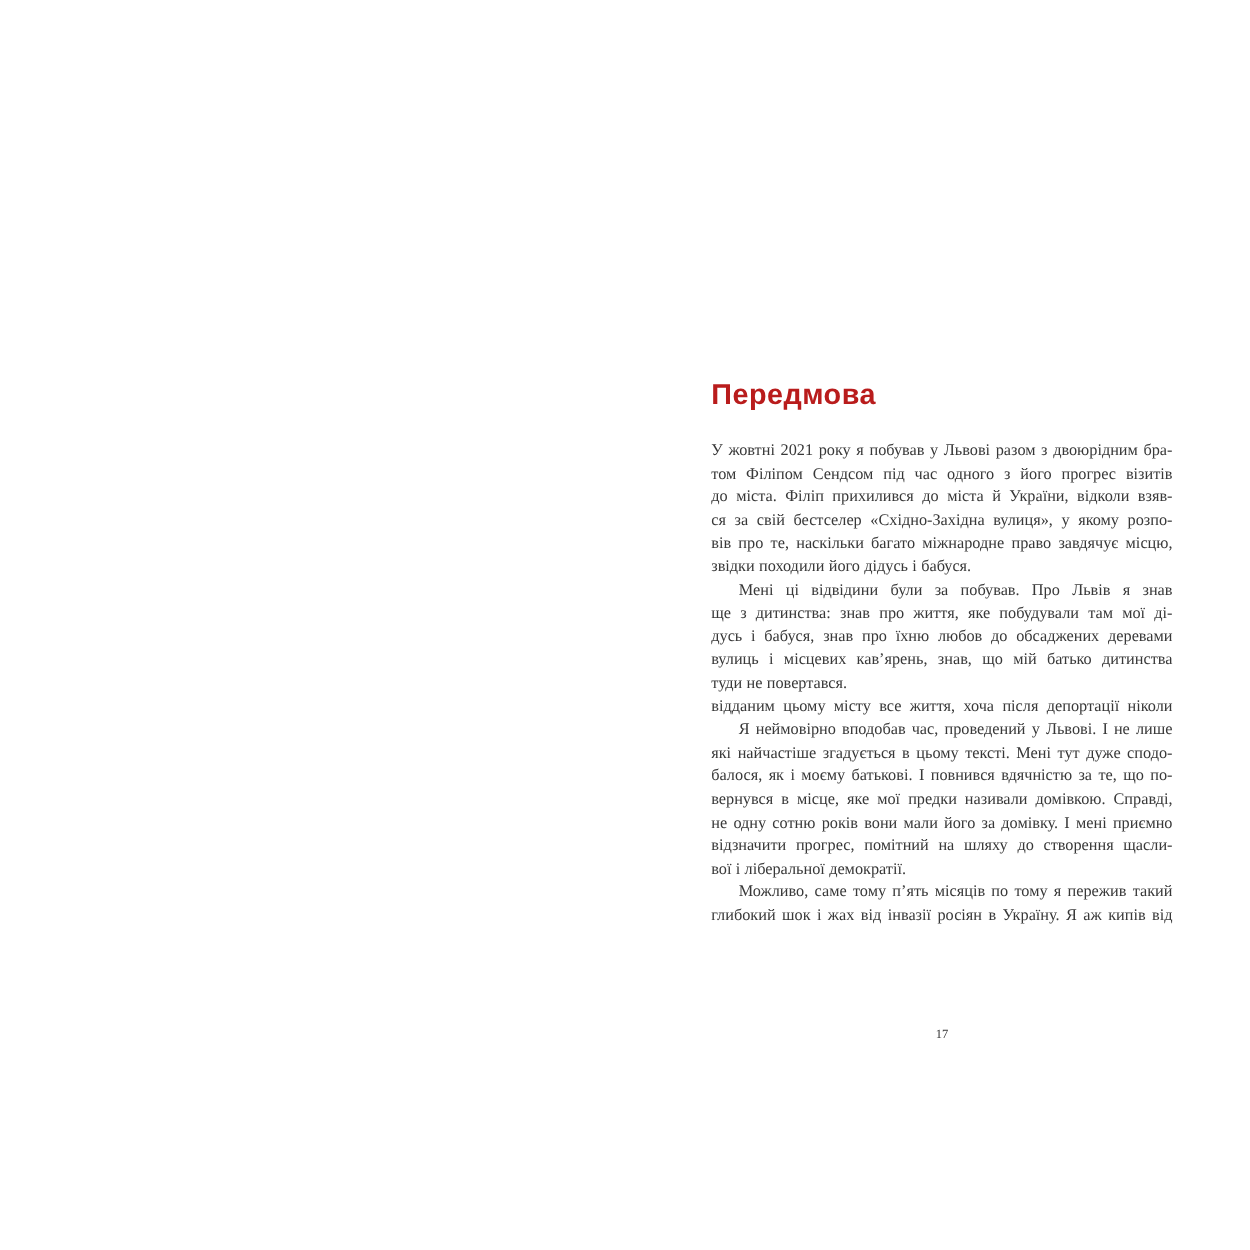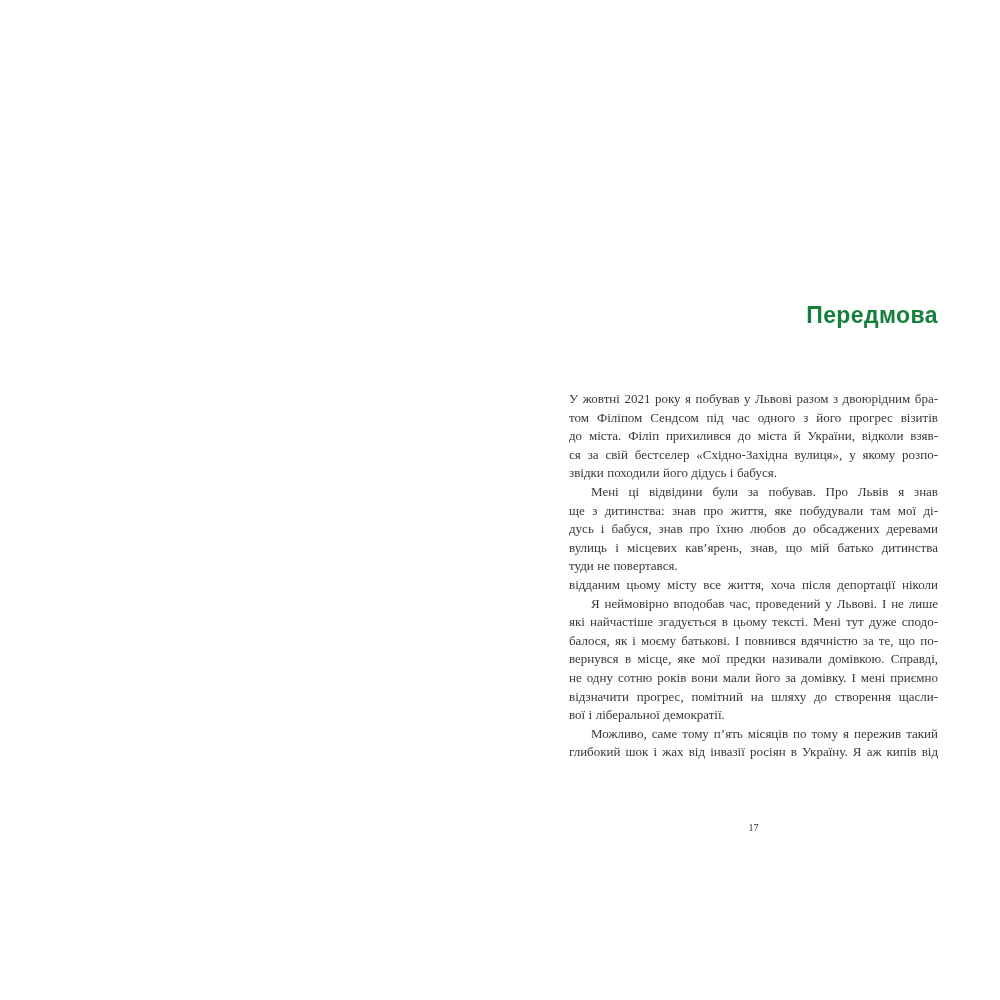--- a/index.html
+++ b/index.html
@@ -17,26 +17,26 @@
     left: 569px;
     top: 300px;
     width: 369px;
   }
   .chapter-title {
     font-family: "Liberation Sans", sans-serif;
     font-weight: 700;
     font-size: 23px;
     line-height: 30px;
     letter-spacing: 0.4px;
-    text-align: right;
-    color: #15803d;
+    text-align: left;
+    color: #b91c1c;
   }
   .chapter-title .title-line { display: block; }
   .body-text {
-    margin-top: 60px;
+    margin-top: 21px;
     font-size: 13px;
     line-height: 18.6px;
     color: #383838;
     word-spacing: 0.2px;
   }
   .body-text .line {
     text-align: justify;
     text-align-last: justify;
     white-space: normal;
   }
@@ -66,20 +66,21 @@
 
     <h1 class="chapter-title">
       <span class="title-line">Передмова</span>
     </h1>
 
     <div class="body-text">
         <div class="line">У жовтні 2021 року я побував у Львові разом з двоюрідним бра-</div>
         <div class="line">том Філіпом Сендсом під час одного з його прогрес візитів</div>
         <div class="line">до міста. Філіп прихилився до міста й України, відколи взяв-</div>
         <div class="line">ся за свій бестселер «Східно-Західна вулиця», у якому розпо-</div>
+        <div class="line">вів про те, наскільки багато міжнародне право завдячує місцю,</div>
         <div class="line last">звідки походили його дідусь і бабуся.</div>
         <div class="line indent">Мені ці відвідини були за побував. Про Львів я знав</div>
         <div class="line">ще з дитинства: знав про життя, яке побудували там мої ді-</div>
         <div class="line">дусь і бабуся, знав про їхню любов до обсаджених деревами</div>
         <div class="line">вулиць і місцевих кав’ярень, знав, що мій батько дитинства</div>
         <div class="line last">туди не повертався.</div>
         <div class="line">відданим цьому місту все життя, хоча після депортації ніколи</div>
         <div class="line indent">Я неймовірно вподобав час, проведений у Львові. І не лише</div>
         <div class="line">які найчастіше згадується в цьому тексті. Мені тут дуже сподо-</div>
         <div class="line">балося, як і моєму батькові. І повнився вдячністю за те, що по-</div>

